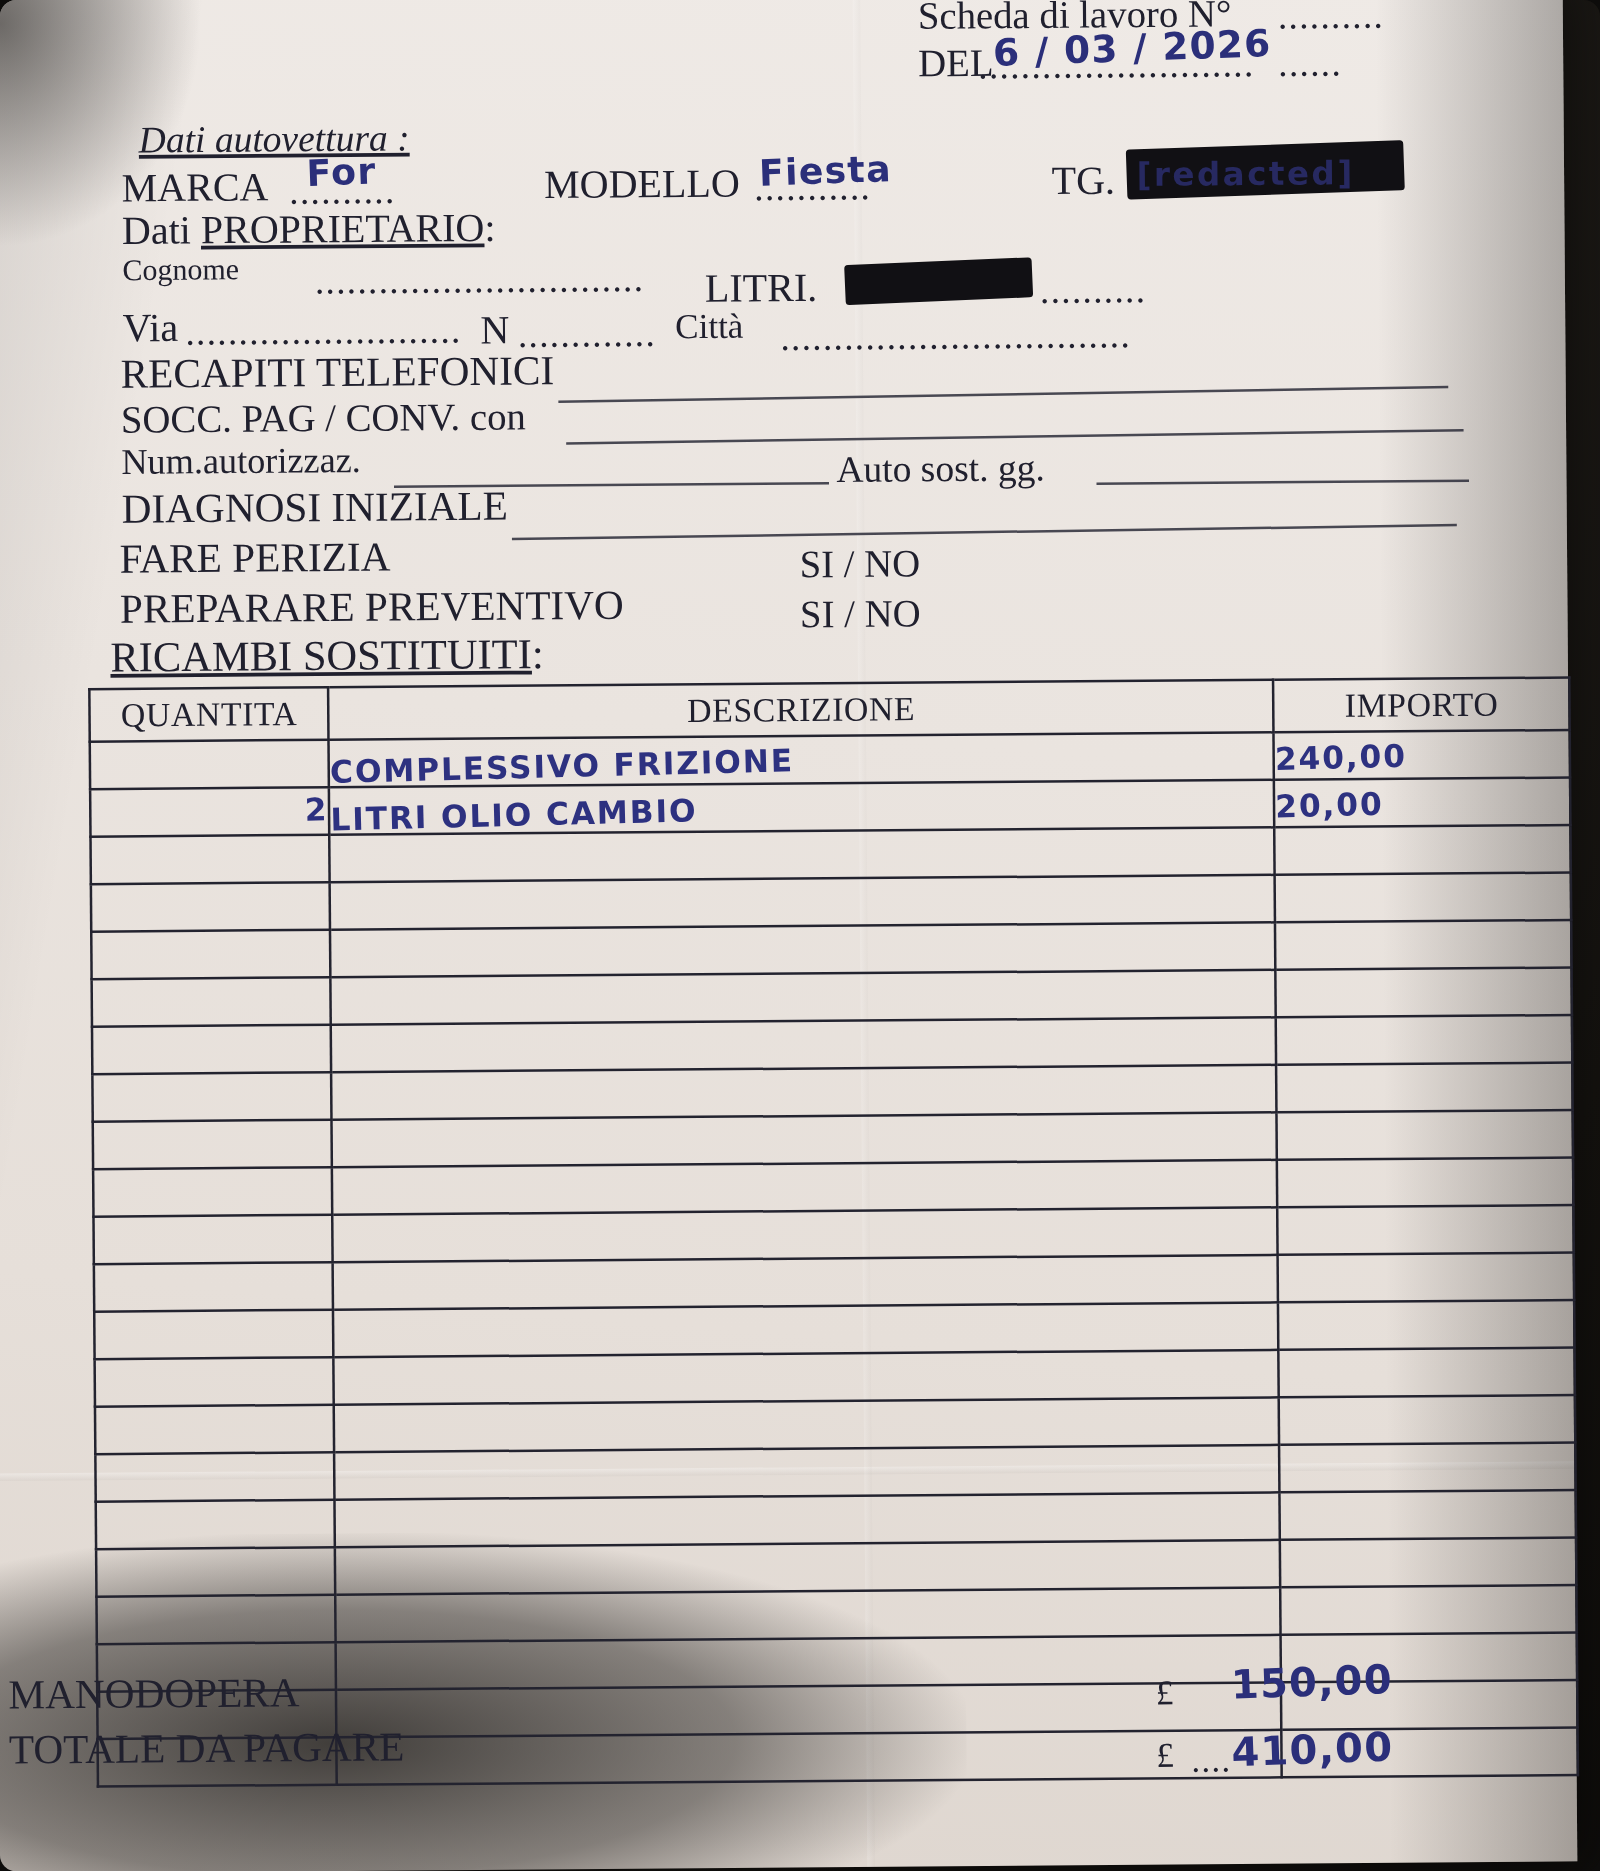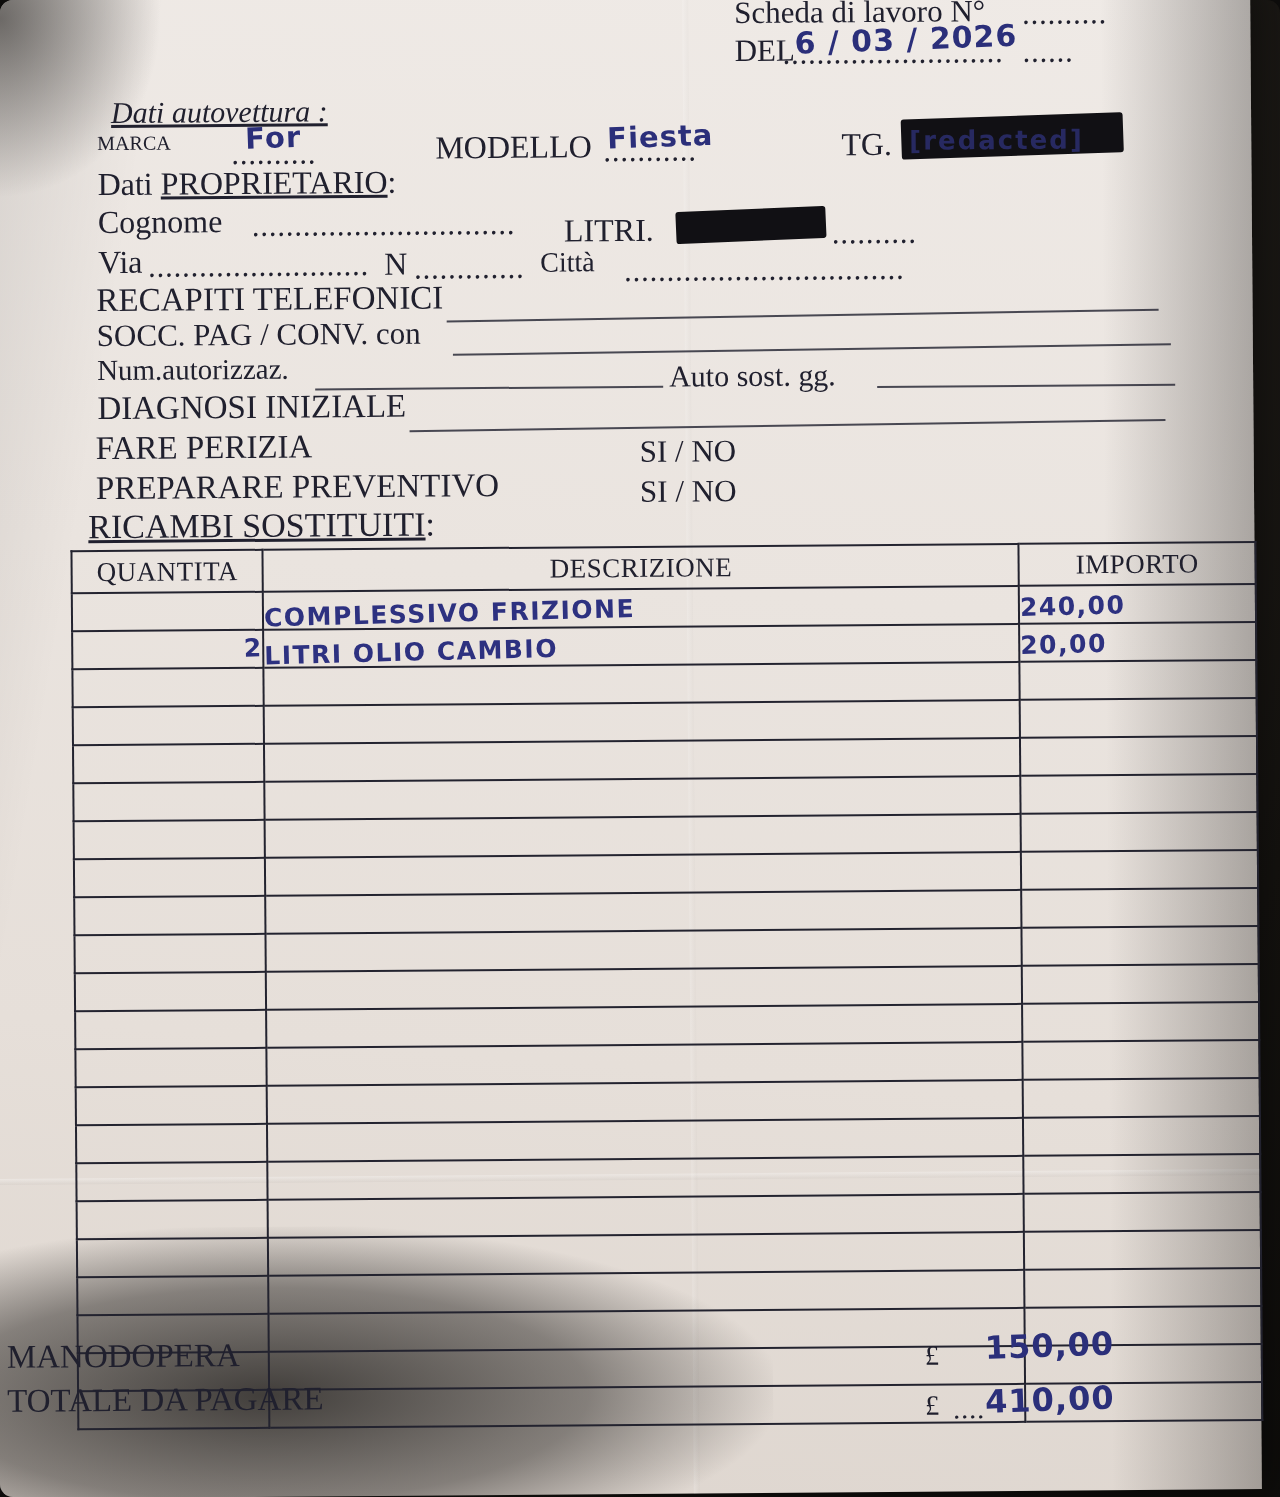--- a/index.html
+++ b/index.html
@@ -154,37 +154,37 @@
       <div class="t" style="left:752px; top:2px; font-size:31px;">Scheda di lavoro N°</div>
       <div class="t dots" style="left:1040px; top:6px; font-size:30px;">..........</div>
 
       <div class="t" style="left:752px; top:40px; font-size:31px;">DEL</div>
       <div class="t dots" style="left:800px; top:44px; font-size:30px;">..........................</div>
       <div class="hw" style="left:812px; top:30px; font-size:30px;">6 / 03 / 2026</div>
       <div class="t dots" style="left:1040px; top:44px; font-size:30px;">......</div>
 
       <div class="t it u" style="left:128px; top:98px; font-size:30px;">Dati  autovettura :</div>
 
-      <div class="t" style="left:114px; top:134px; font-size:20px;">MARCA</div>
+      <div class="t" style="left:114px; top:134px; font-size:32px;">MARCA</div>
       <div class="t dots" style="left:248px; top:140px; font-size:30px;">..........</div>
       <div class="hw" style="left:262px; top:124px; font-size:29px;">For</div>
 
       <div class="t" style="left:452px; top:134px; font-size:32px;">MODELLO</div>
       <div class="t dots" style="left:620px; top:140px; font-size:30px;">...........</div>
       <div class="hw" style="left:624px; top:126px; font-size:29px;">Fiesta</div>
 
       <div class="t" style="left:858px; top:134px; font-size:32px;">TG.</div>
       <div class="redact" style="left:918px; top:125px; width:222px; height:40px; transform:rotate(-1.5deg);"></div>
       <div class="hw2" style="left:926px; top:134px; font-size:26px; color:#3a3fa0; opacity:.55;">[redacted]</div>
 
       <div class="t" style="left:114px; top:168px; font-size:32px;">
         <span>Dati </span><span class="u">PROPRIETARIO</span><span>:</span>
       </div>
 
-      <div class="t" style="left:114px; top:206px; font-size:32px;">Cognome</div>
+      <div class="t" style="left:114px; top:206px; font-size:24px;">Cognome</div>
       <div class="t dots" style="left:268px; top:212px; font-size:30px;">...............................</div>
 
       <div class="t" style="left:580px; top:218px; font-size:32px;">LITRI.</div>
       <div class="redact" style="left:692px; top:216px; width:150px; height:32px; transform:rotate(-2deg);"></div>
       <div class="t dots" style="left:848px; top:224px; font-size:30px;">..........</div>
 
       <div class="t" style="left:114px; top:246px; font-size:32px;">Via</div>
       <div class="t dots" style="left:164px; top:252px; font-size:30px;">..........................</div>
       <div class="t" style="left:400px; top:250px; font-size:32px;">N</div>
       <div class="t dots" style="left:430px; top:256px; font-size:30px;">.............</div>

